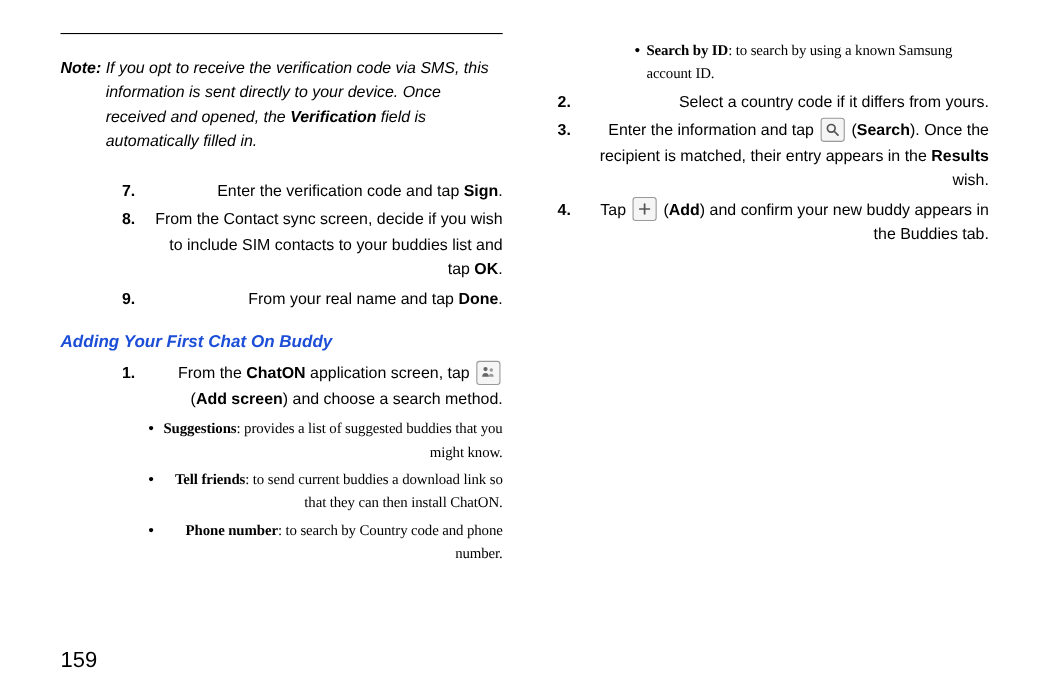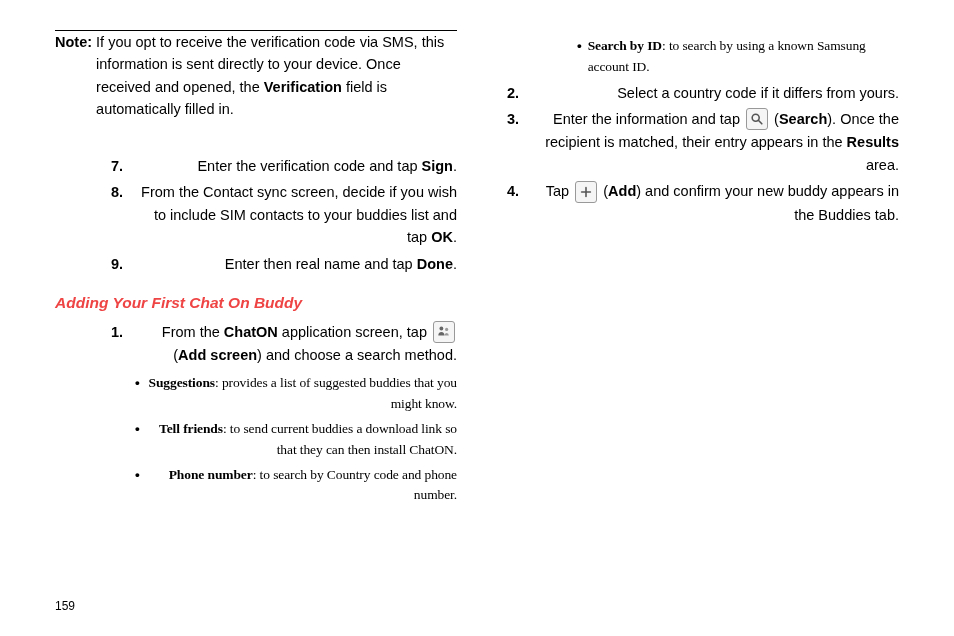--- a/index.html
+++ b/index.html
@@ -17,37 +17,38 @@
       display: flex;
       gap: 40px;
       padding: 30px 55px 60px 55px;
     }
     .column {
       flex: 1;
       min-width: 0;
     }
     .note-block {
       border-top: 1.5px solid #000;
-      padding-top: 0;
-      margin-bottom: 34px;
+      padding-top: 20px;
+      margin-bottom: 22px;
       display: flex;
+      font-style: italic;
     }
     .note-label {
       font-weight: bold;
       padding-right: 4px;
       white-space: nowrap;
     }
     .note-text { }
     .num-list { list-style: none; }
     .num-item { display: flex; margin-bottom: 4px; }
     .num { font-weight: bold; width: 30px; text-align: right; padding-right: 8px; flex-shrink:0; }
     .num-item .content { flex: 1; text-align: right; }
     .or { margin: 4px 0 4px 0; }
     .section-heading {
-      color: #ef4444;
+      color: #1d4ed8;
       font-weight: bold;
       font-style: italic;
       font-size: 15.5px;
       margin: 16px 0 6px 0;
     }
     .bullet-list { list-style: none; margin-top: 6px; }
     .bullet-item { display: flex; margin-bottom: 4px; font-size: 13.5px; font-stretch: condensed; letter-spacing: -0.1px;}
     .bullet-dot { font-weight: bold; padding: 0 6px 0 4px; }
     .bullet-content { flex: 1; font-family: Liberation Serif, serif; }
     .icon-box {
@@ -63,21 +64,21 @@
       margin: 0 2px;
       position: relative;
       top: -1px;
     }
     .icon-box svg { width: 14px; height: 14px; }
     b { font-weight: bold; }
     .page-number {
       position: absolute;
       bottom: 20px;
       left: 55px;
-      font-size: 12px;
+      font-size: 20px;
     }
     .indent-left { padding-left: 46px; }
     .col2-bullets { padding-left: 30px; }
   </style>
 </head>
 <body>
 
 <div class="page">
 
   <div class="column">
@@ -92,21 +93,21 @@
       <li class="num-item">
         <span class="num">7.</span>
         <span class="content"><span>Enter the verification code and tap </span><b>Sign</b><span>.</span></span>
       </li>
       <li class="num-item">
         <span class="num">8.</span>
         <span class="content"><span>From the Contact sync screen, decide if you wish to include SIM contacts to your buddies list and tap </span><b>OK</b><span>.</span></span>
       </li>
       <li class="num-item">
         <span class="num">9.</span>
-        <span class="content"><span>Enter then real name and tap </span><b>Done</b><span>.</span></span>
+        <span class="content"><span>From your real name and tap </span><b>Done</b><span>.</span></span>
       </li>
     </ol>
 
     <div class="section-heading">Adding Your First Chat On Buddy</div>
 
     <ol class="num-list indent-left">
       <li class="num-item">
         <span class="num">1.</span>
         <span class="content">
           <span>From the </span><b>ChatON</b><span> application screen, tap </span><span class="icon-box">
@@ -150,21 +151,21 @@
         <span class="content">Select a country code if it differs from yours.</span>
       </li>
       <li class="num-item">
         <span class="num">3.</span>
         <span class="content">
           <span>Enter the information and tap </span><span class="icon-box">
               <svg viewBox="0 0 16 16">
                 <circle cx="6.5" cy="6.5" r="4" fill="none" stroke="#555" stroke-width="1.8"></circle>
                 <line x1="9.5" y1="9.5" x2="13.5" y2="13.5" stroke="#555" stroke-width="1.8" stroke-linecap="round"></line>
               </svg>
-            </span><span> (</span><b>Search</b><span>). Once the recipient is matched, their entry appears in the </span><b>Results</b><span> area.</span>
+            </span><span> (</span><b>Search</b><span>). Once the recipient is matched, their entry appears in the </span><b>Results</b><span> wish.</span>
         </span>
       </li>
       <li class="num-item">
         <span class="num">4.</span>
         <span class="content">
           <span>Tap </span><span class="icon-box">
               <svg viewBox="0 0 16 16">
                 <line x1="8" y1="3" x2="8" y2="13" stroke="#555" stroke-width="1.8" stroke-linecap="round"></line>
                 <line x1="3" y1="8" x2="13" y2="8" stroke="#555" stroke-width="1.8" stroke-linecap="round"></line>
               </svg>

